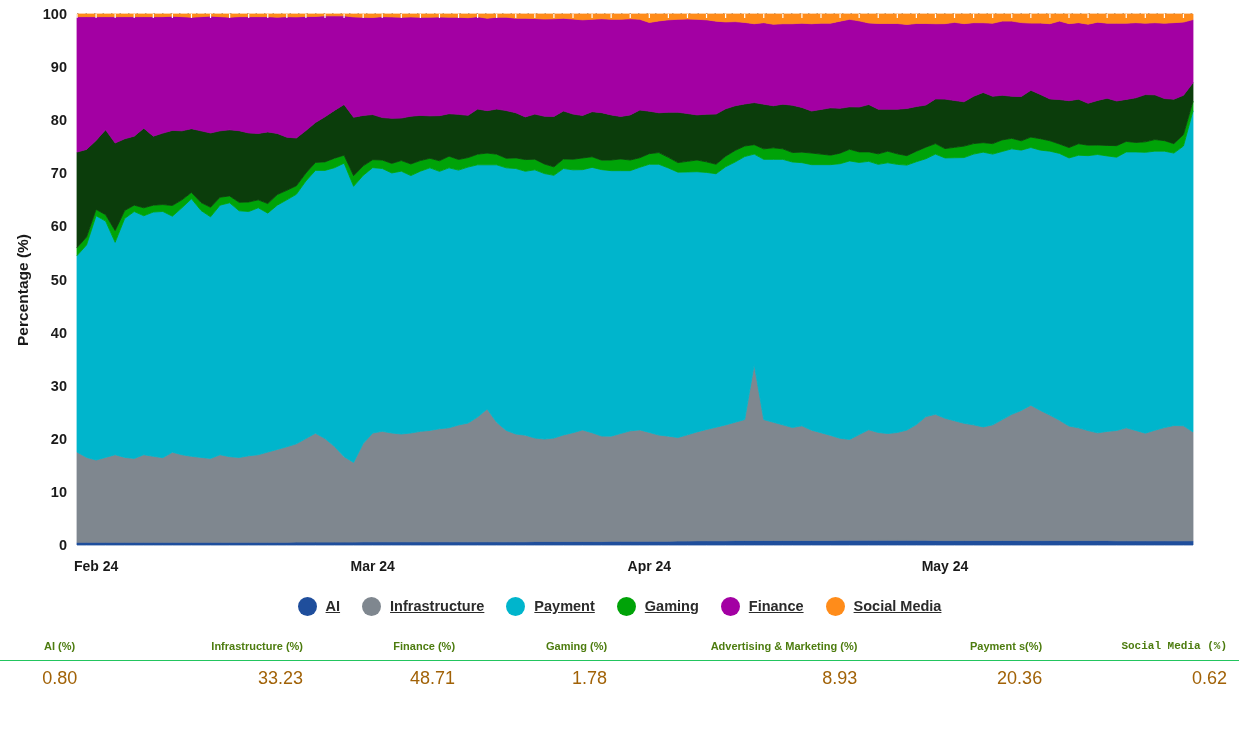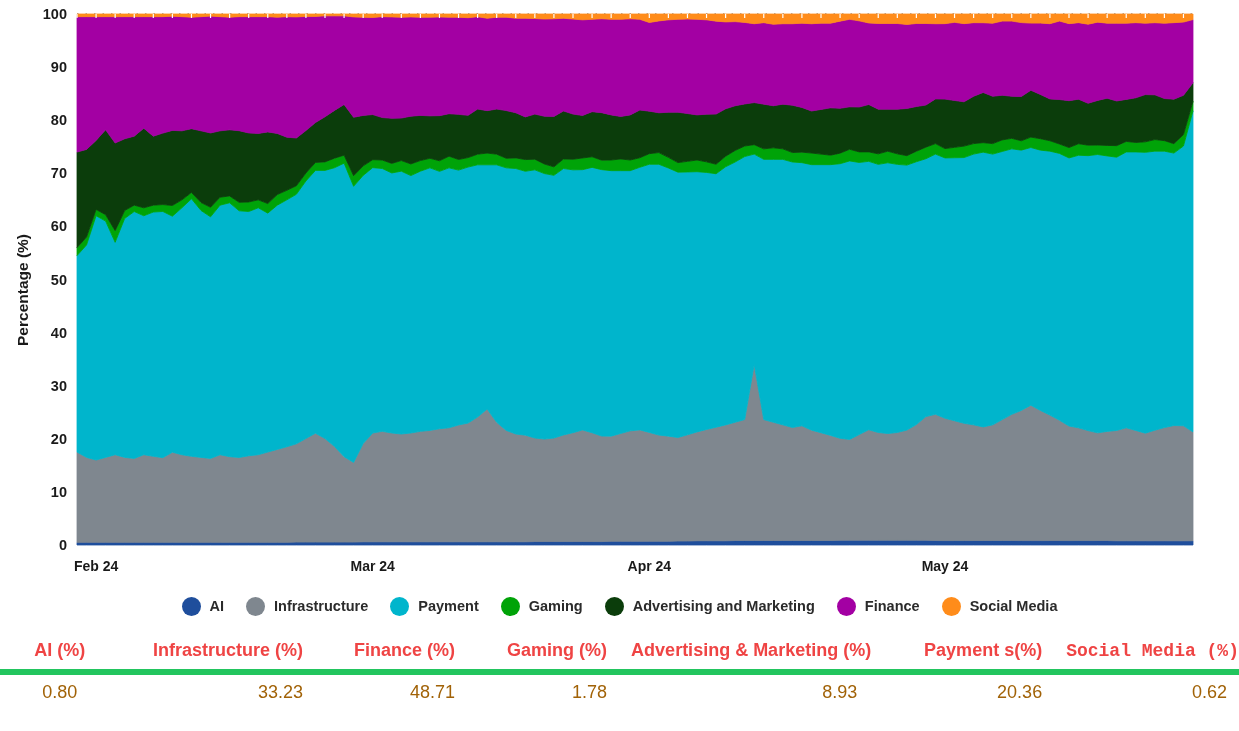--- a/index.html
+++ b/index.html
@@ -56,20 +56,21 @@
     position: absolute;
     left: 0;
     top: 589px;
     width: 1239px;
     height: 34px;
     display: flex;
     flex-direction: row;
     align-items: center;
     justify-content: center;
     gap: 0px;
+    text-decoration: underline;
   }
   .legend-item {
     display: flex;
     flex-direction: row;
     align-items: center;
     margin: 0 11px;
     white-space: nowrap;
   }
   .legend-swatch {
     width: 19px;
@@ -89,26 +90,26 @@
   .summary-table {
     position: absolute;
     left: 0;
     top: 636px;
     width: 1239px;
     border-collapse: collapse;
     table-layout: fixed;
   }
   .summary-table th {
     font-family: "Liberation Sans", sans-serif;
-    font-size: 18px;
-    font-weight: bold;
-    color: #ef4444;
+    font-size: 11px;
+    font-weight: bold;
+    color: #4d7c0f;
     text-align: right;
     padding: 4px 12px 8px 12px;
-    border-bottom: 6px solid #22c55e;
+    border-bottom: 1px solid #22c55e;
     white-space: nowrap;
   }
   .summary-table td {
     font-family: "Liberation Sans", sans-serif;
     font-size: 18px;
     font-weight: normal;
     color: #a16207;
     text-align: right;
     padding: 7px 12px 4px 12px;
     white-space: nowrap;
@@ -243,24 +244,20 @@
       </div>
       <div class="legend-item">
         <span class="legend-swatch" style="background: rgb(0, 181, 204);"></span>
         <span class="legend-label">Payment</span>
       </div>
       <div class="legend-item">
         <span class="legend-swatch" style="background: rgb(0, 163, 8);"></span>
         <span class="legend-label">Gaming</span>
       </div>
       <div class="legend-item">
-        <span class="legend-swatch" style="background: rgb(11, 61, 11);"></span>
-        <span class="legend-label">Advertising and Marketing</span>
-      </div>
-      <div class="legend-item">
         <span class="legend-swatch" style="background: rgb(163, 0, 163);"></span>
         <span class="legend-label">Finance</span>
       </div>
       <div class="legend-item">
         <span class="legend-swatch" style="background: rgb(255, 140, 26);"></span>
         <span class="legend-label">Social Media</span>
       </div>
     </div>
 
   <table class="summary-table">

